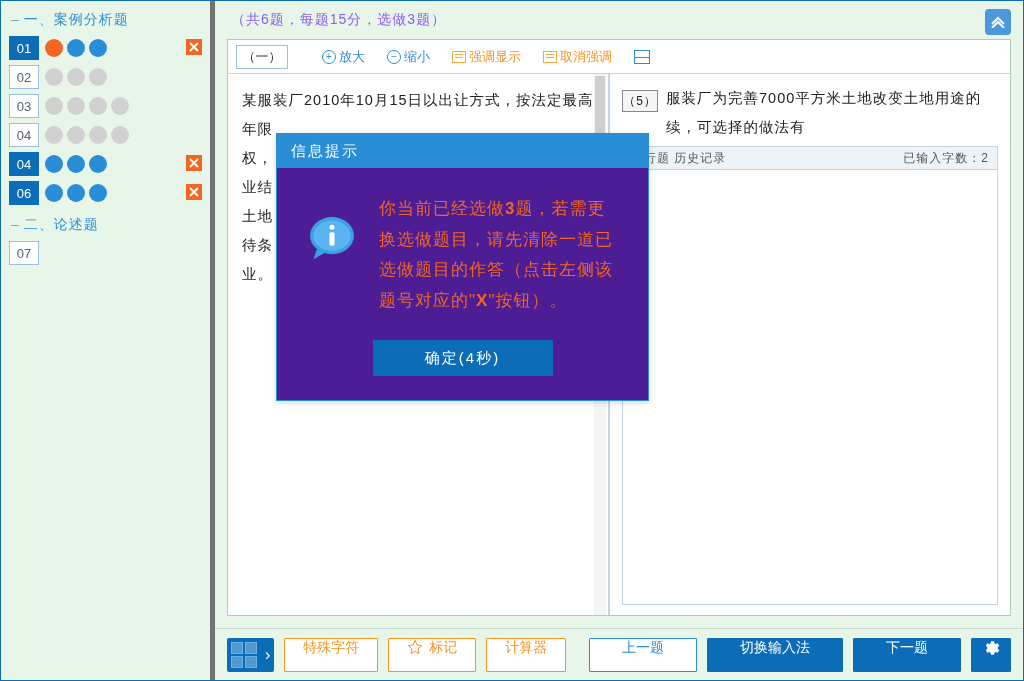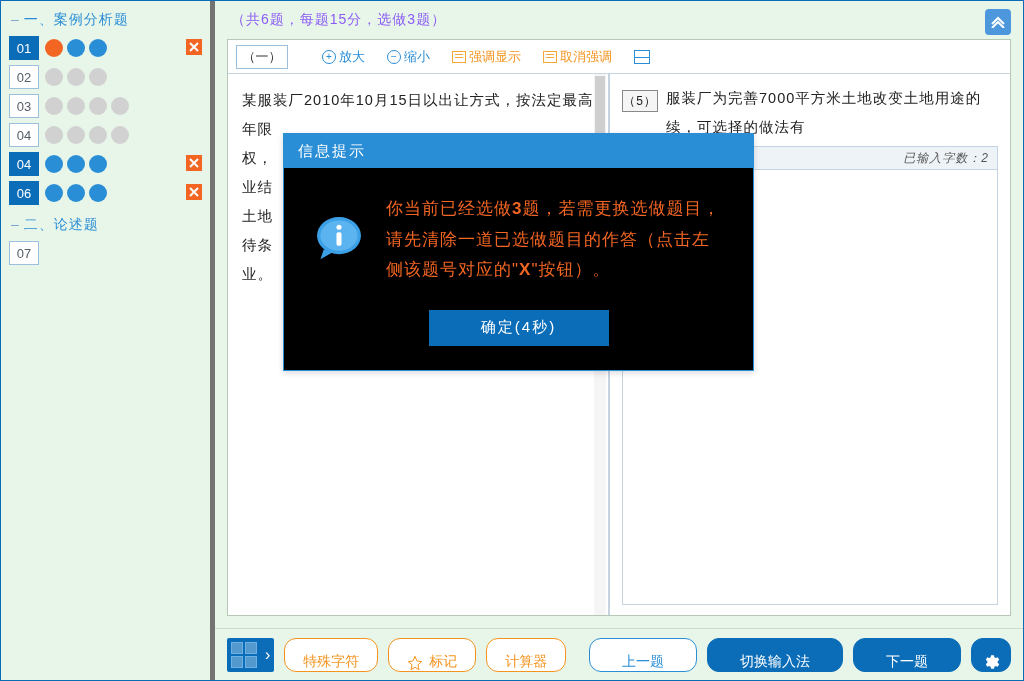--- a/index.html
+++ b/index.html
@@ -39,39 +39,39 @@
   .split-ic::before { content:""; position:absolute; left:0; right:0; top:50%; height:1px; background:#2a8ed6; }
 
   .content { flex:1; display:flex; overflow:hidden; position:relative; }
   .pane-left { width:382px; border-right:2px solid #c6d4e1; padding:12px 14px; font-size:14.5px; color:#222; line-height:2; letter-spacing:1px; position:relative; overflow:hidden; }
   .pane-left .scrollbar { position:absolute; right:2px; top:0; bottom:0; width:12px; background:#f5f5f5; }
   .pane-left .scrollbar .thumb { position:absolute; left:1px; right:1px; top:2px; height:200px; background:#cfcfcf; }
 
   .pane-right { flex:1; padding:10px 12px; font-size:14.5px; color:#222; line-height:2; letter-spacing:1px; display:flex; flex-direction:column; }
   .question-head { display:flex; gap:8px; align-items:flex-start; }
   .qnum-badge { min-width:36px; height:22px; border:1px solid #888; background:#f5f5f5; display:flex; align-items:center; justify-content:center; font-size:12px; margin-top:6px; }
-  .answer-toolbar { height:24px; background:#eef3f7; border:1px solid #c6d4e1; font-size:12px; color:#555; display:flex; align-items:center; padding:0 8px; gap:18px; margin-top:4px; justify-content:flex-end;font-style:italic; }
+  .answer-toolbar { height:24px; background:#eef3f7; border:1px solid #c6d4e1; font-size:12px; color:#555; display:flex; align-items:center; padding:0 8px; gap:0; margin-top:4px; justify-content:flex-end; }
   .answer-area { flex:1; border:1px solid #c6d4e1; border-top:none; padding:6px; font-size:13px; }
 
   
   .footer { height:52px; background:#e8f6e9; display:flex; align-items:center; padding:0 12px; gap:10px; border-top:1px solid #c9dcc9; }
   .grid-toggle { display:flex; align-items:center; background:#0b6db8; height:34px; border-radius:2px; }
   .grid-toggle .cells { display:grid; grid-template-columns:repeat(2,12px); grid-template-rows:repeat(2,12px); gap:2px; padding:4px; }
   .grid-toggle .cells span { background:rgba(255,255,255,0.3); border:1px solid #6cb0e6; }
   .grid-toggle .chev { padding:0 4px; color:#fff; }
-  .btn { height:34px; border:1px solid #f4931e; background:#fff; color:#f4931e; font-size:14px; padding:0 18px; display:flex; align-items:flex-end; gap:6px; cursor:pointer; border-radius:12px; }
+  .btn { height:34px; border:1px solid #f4931e; background:#fff; color:#f4931e; font-size:14px; padding:0 18px; display:flex; align-items:flex-start; gap:6px; cursor:pointer; border-radius:1px; }
   .btn.blue-outline { border-color:#2a8ed6; color:#2a8ed6; padding:0 32px; }
   .btn.blue-solid { border-color:#0b6db8; background:#0b6db8; color:#fff; padding:0 32px; }
   .btn.square { padding:0; width:40px; justify-content:center; }
   .star-ic { width:16px; height:16px; }
   .spacer { flex:1; }
 
   
   .modal-backdrop { position:absolute; inset:0; pointer-events:none; }
-  .modal { position:absolute; left:283px; top:133px; width:471px; background:#000000; border:1px solid #2a8ed6; box-shadow:0 2px 6px rgba(0,0,0,0.15); }
+  .modal { position:absolute; left:276px; top:133px; width:373px; background:#4c1d95; border:1px solid #2a8ed6; box-shadow:0 2px 6px rgba(0,0,0,0.15); }
   .modal-title { height:34px; background:#2a8ed6; color:#fff; font-size:15px; display:flex; align-items:center; padding:0 14px; letter-spacing:2px; }
   .modal-body { padding:26px 28px 24px 28px; display:flex; gap:20px; }
   .info-icon { width:54px; height:54px; flex-shrink:0; margin-top:18px; }
   .modal-text { color:#f26522; font-size:17px; line-height:1.8; letter-spacing:1px; }
   .modal-text b { font-weight:bold; }
   .modal-footer { display:flex; justify-content:center; padding:0 0 24px 0; }
   .modal-btn { background:#0b6db8; color:#fff; border:none; height:36px; width:180px; font-size:15px; letter-spacing:2px; cursor:pointer; }
 </style>
 </head>
 <body>

